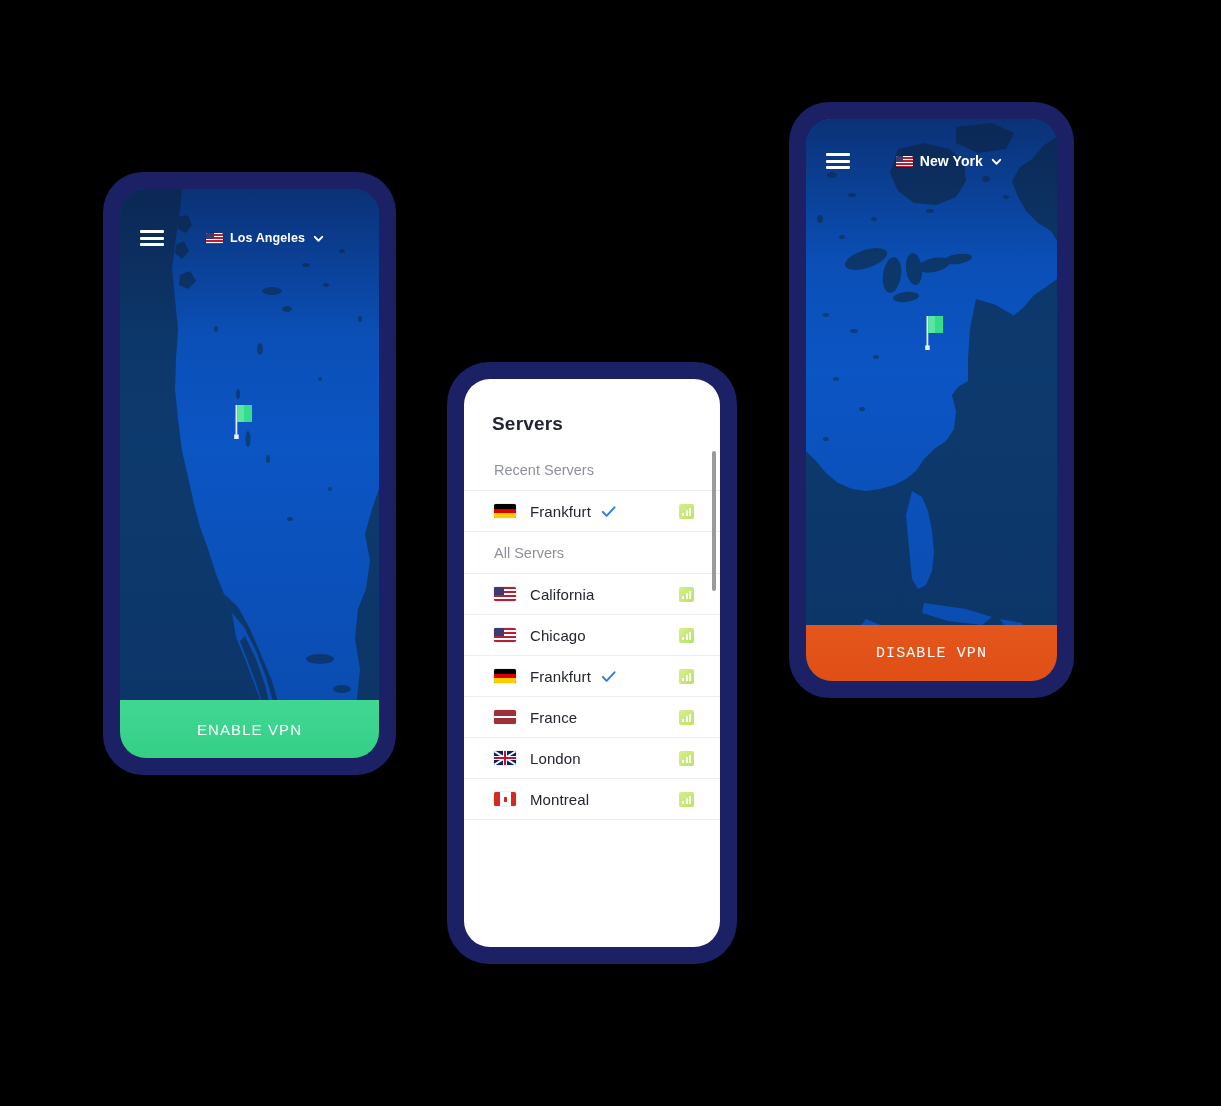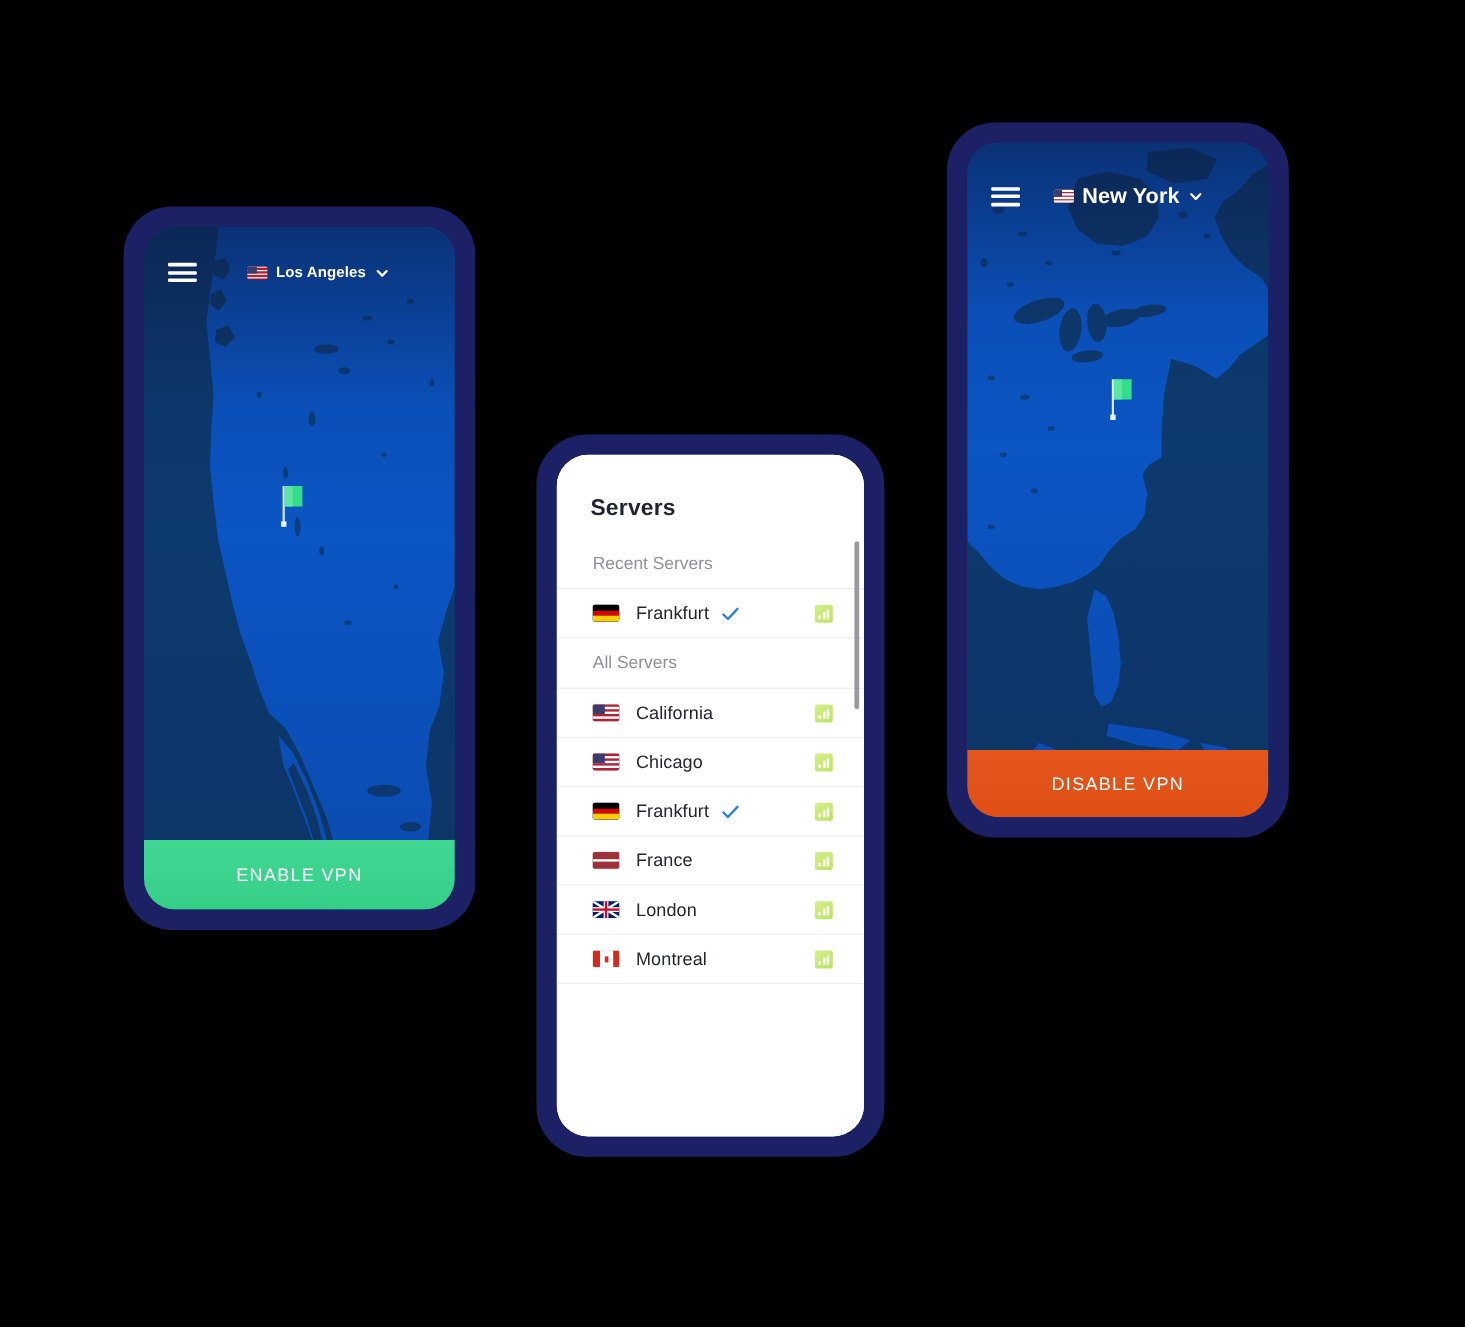--- a/index.html
+++ b/index.html
@@ -109,28 +109,28 @@
     left: 0; right: 0; bottom: 0;
     display: flex;
     align-items: center;
     justify-content: center;
     color: #ffffff;
     letter-spacing: 1.1px;
     cursor: pointer;
     z-index: 7;
   }
   .btn-enable  { background: linear-gradient(180deg,#41d792 0%, #35cf88 100%); }
-  .btn-disable { background: linear-gradient(180deg,#e4561b 0%, #df4f16 100%); }
+  .btn-disable { background: linear-gradient(180deg,#e4561b 0%, #df4f16 100%); font-family: Liberation Mono, monospace; }
 
   
   .list-screen {
     background: #ffffff;
     position: absolute;
     inset: 0;
-    border-radius: 19px;
+    border-radius: 32px;
     overflow: hidden;
   }
   .list-title {
     position: absolute;
     left: 28px;
     top: 34px;
     font-size: 19px;
     font-weight: bold;
     color: #1f2430;
     letter-spacing: .2px;
@@ -261,21 +261,21 @@
       <div class="map-vignette"></div>
 
       <svg style="left:110px; top:213px;" width="26" height="38" viewBox="0 0 26 38">
         <rect x="5.5" y="3" width="1.8" height="33" fill="#dfeef9"></rect>
         <rect x="4.2" y="32.5" width="4.5" height="4.5" fill="#e8f4fb"></rect>
         <path d="M7.3 3 L22 3 L22 20 L7.3 20 Z" fill="#35dd8b"></path>
         <path d="M7.3 3 L14 3 L14 20 L7.3 20 Z" fill="#5ae5a2"></path>
       </svg>
     </div>
 
-    <div class="topbar" style="top:30px; padding:0 20px; font-size:12.5px;gap:13px;">
+    <div class="topbar" style="top:41px; padding:0 20px; font-size:12.5px;gap:13px;">
       <div class="hamburger" style="width:24px;height:16px;">
         <span></span>
           <span></span>
           <span></span>
       </div>
       <div class="loc-pill" style="margin-right:34px;">
         <span class="flag" style="width:17px;height:11px;background:#b22234;">
           <i style="left:0;top:0;width:100%;height:1.57px;background:#fff;"></i>
           <i style="left:0;top:3.14px;width:100%;height:1.57px;background:#fff;"></i>
           <i style="left:0;top:6.28px;width:100%;height:1.57px;background:#fff;"></i>
@@ -380,21 +380,21 @@
           <span></span>
       </div>
       <div class="loc-pill" style="margin-right:34px;">
         <span class="flag" style="width:17px;height:11px;background:#b22234;">
           <i style="left:0;top:0;width:100%;height:1.57px;background:#fff;"></i>
           <i style="left:0;top:3.14px;width:100%;height:1.57px;background:#fff;"></i>
           <i style="left:0;top:6.28px;width:100%;height:1.57px;background:#fff;"></i>
           <i style="left:0;top:9.42px;width:100%;height:1.57px;background:#fff;"></i>
           <i style="left:0;top:0;width:7.6px;height:6.3px;background:#3c3b6e;"></i>
         </span>
-        <span class="loc-name" style="font-size:18px;">New York</span>
+        <span class="loc-name" style="font-size:14px;">New York</span>
         <svg class="chev" viewBox="0 0 14 14">
           <path d="M3 5.2 L7 9.4 L11 5.2" stroke="#ffffff" stroke-width="2.1" fill="none" stroke-linecap="round" stroke-linejoin="round"></path>
         </svg>
       </div>
     </div>
 
     <div class="action-btn btn-disable" style="height:56px; font-size:15px;">
       <span>DISABLE VPN</span>
     </div>
   </div>

